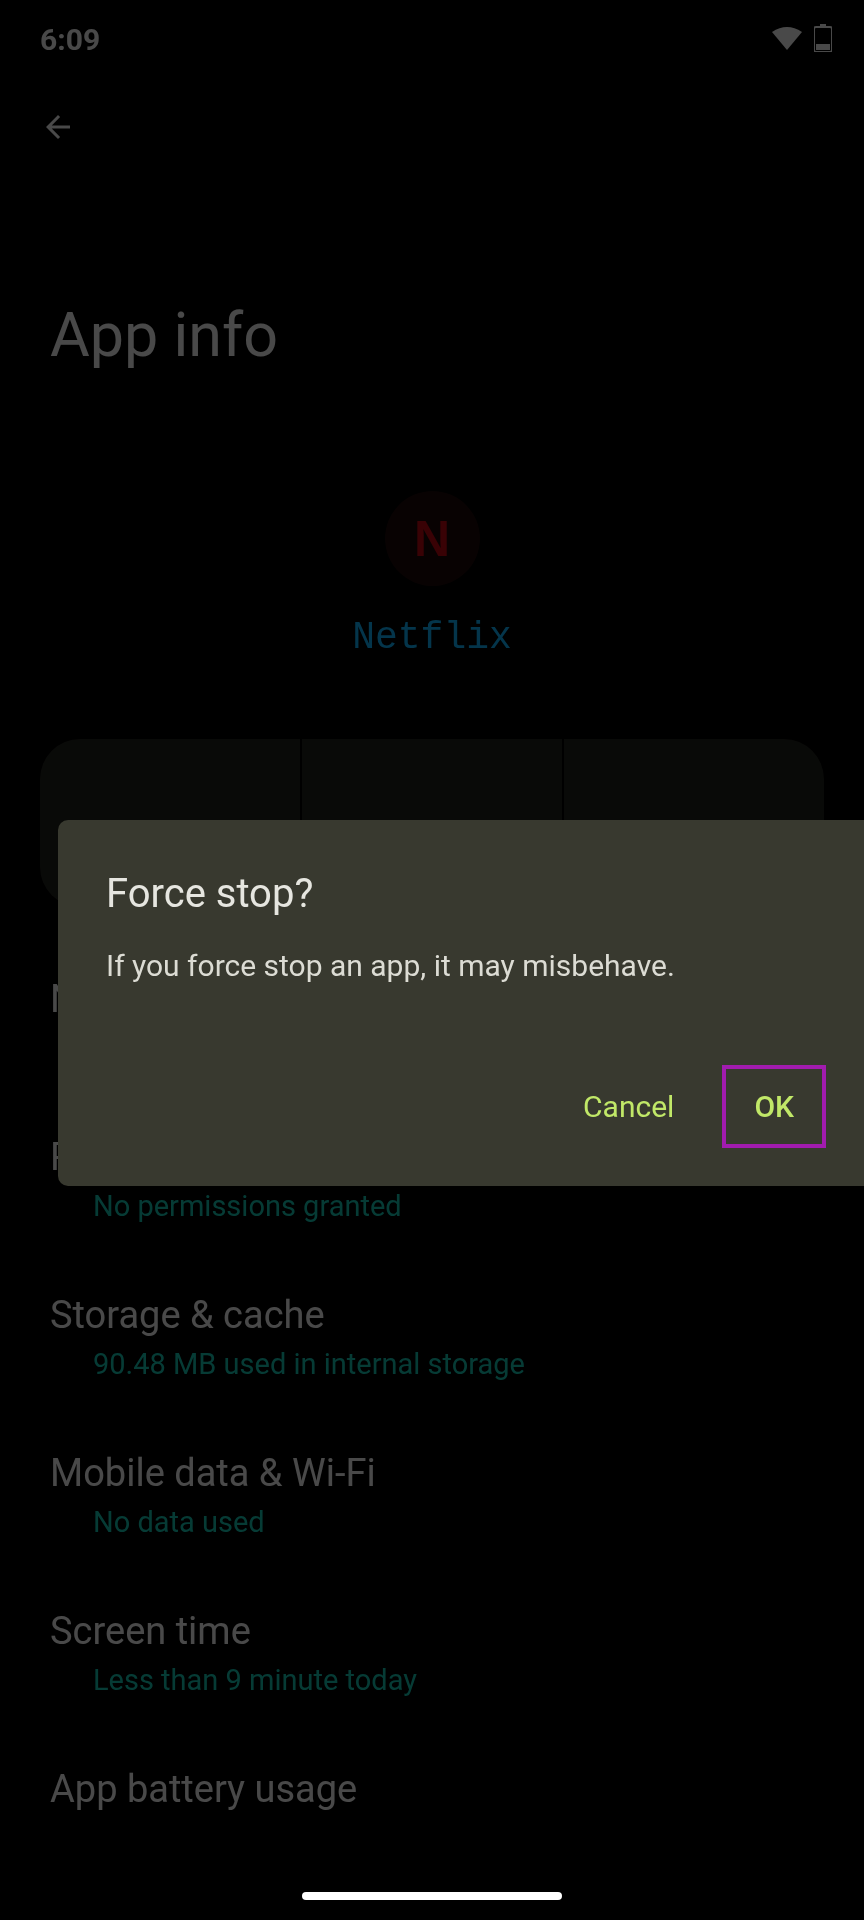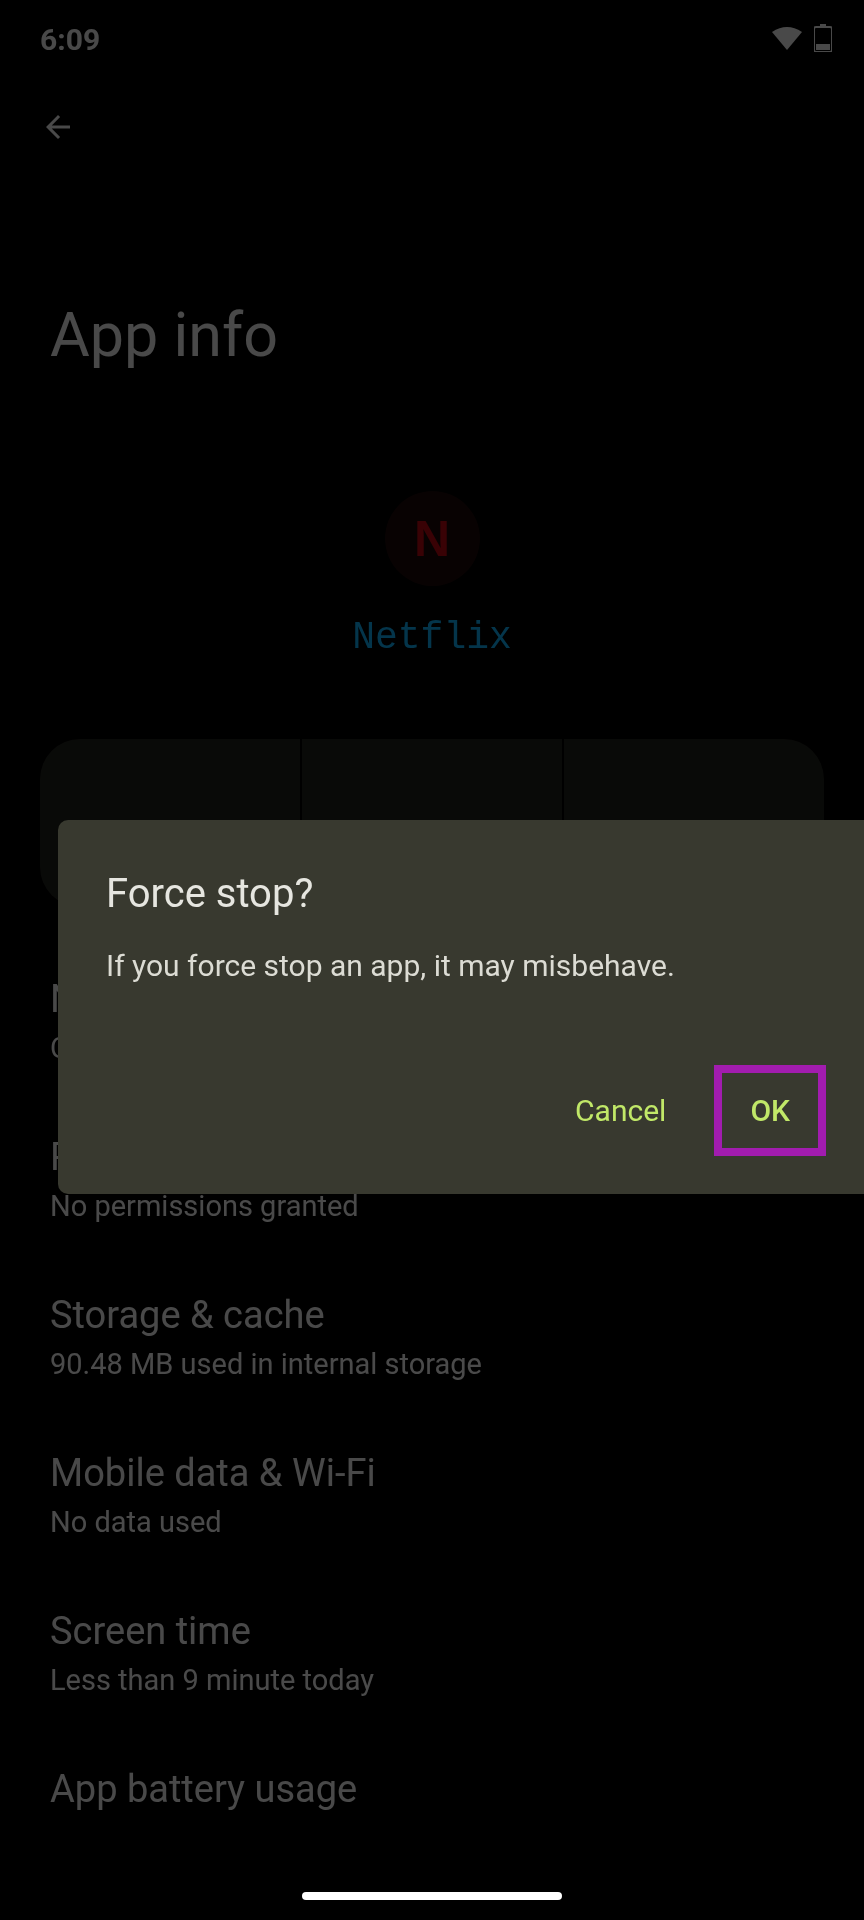--- a/index.html
+++ b/index.html
@@ -121,22 +121,23 @@
     
     .settings-item-title {
       font-size: 38px;
       color: #e3e3e3;
       font-weight: 400;
       margin-bottom: 10px;
     }
     
     .settings-item-subtitle {
       font-size: 29px;
-      color: #e5e5e5;
-      font-weight: 400;
+      color: #14b8a6;
+      font-weight: 400;
+      margin-left: 43px;
     }
     
     .dimming-overlay {
       position: absolute;
       top: 0;
       left: 0;
       width: 100%;
       height: 100%;
       background: rgba(0, 0, 0, 0.68);
       z-index: 10;
@@ -183,21 +184,21 @@
       border: none;
       cursor: pointer;
     }
     
     .dialog-btn-ok {
       color: #c1e868;
       font-size: 30px;
       font-weight: 500;
       padding: 20px 28px;
       background: transparent;
-      border: 8px solid #a21caf;
+      border: 4px solid #a21caf;
       cursor: pointer;
     }
     
     .nav-bar {
       position: absolute;
       bottom: 20px;
       left: 50%;
       transform: translateX(-50%);
       width: 260px;
       height: 8px;

